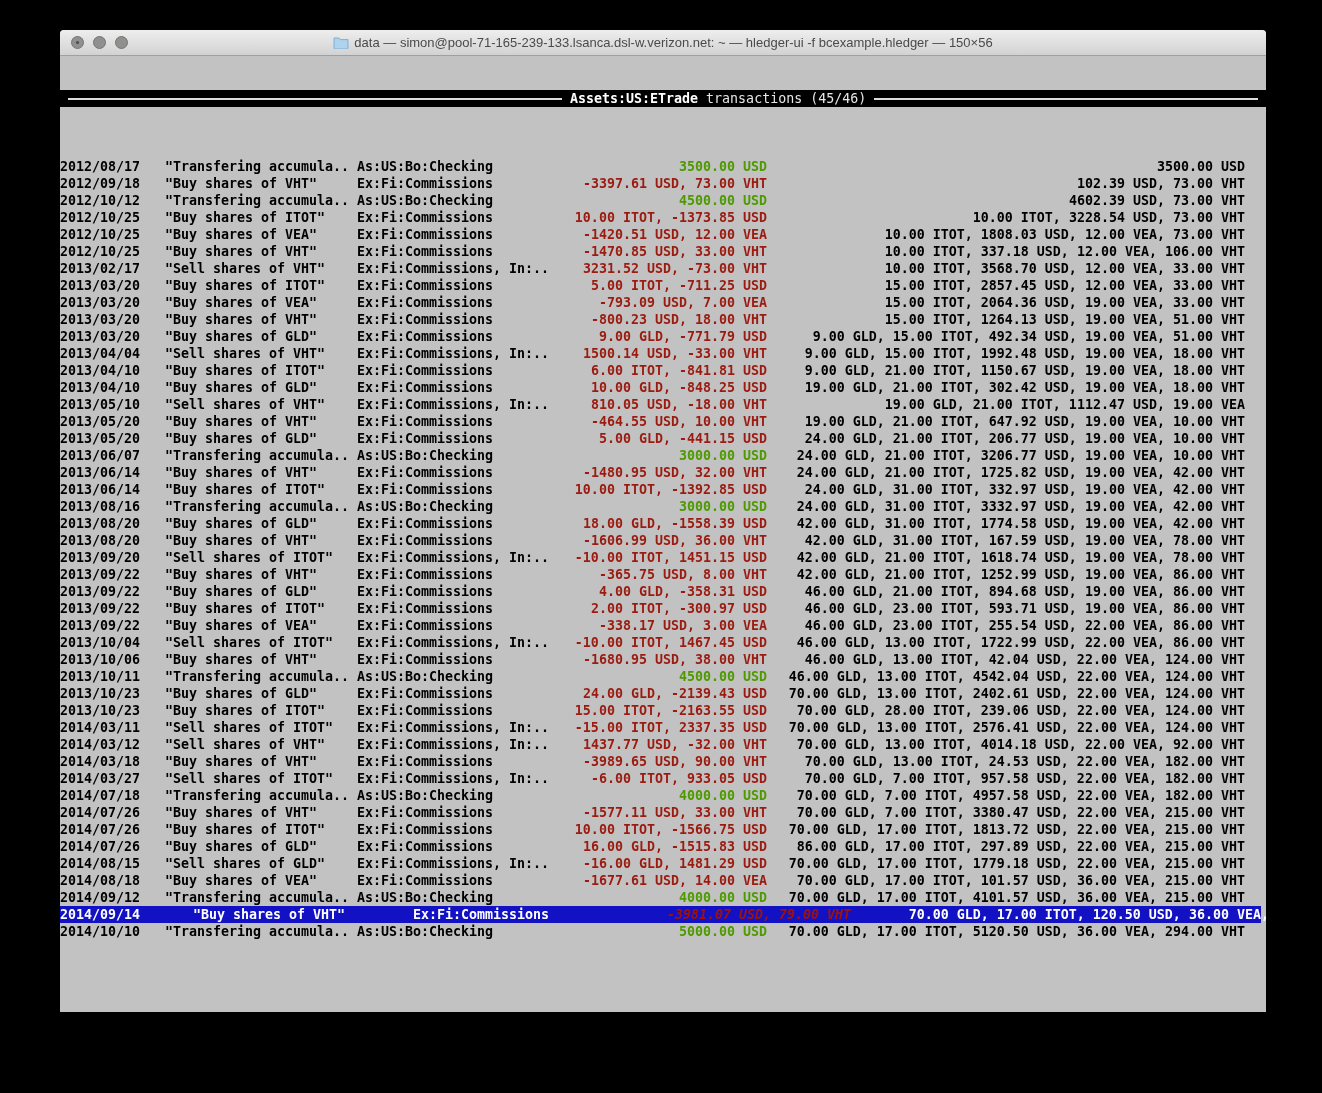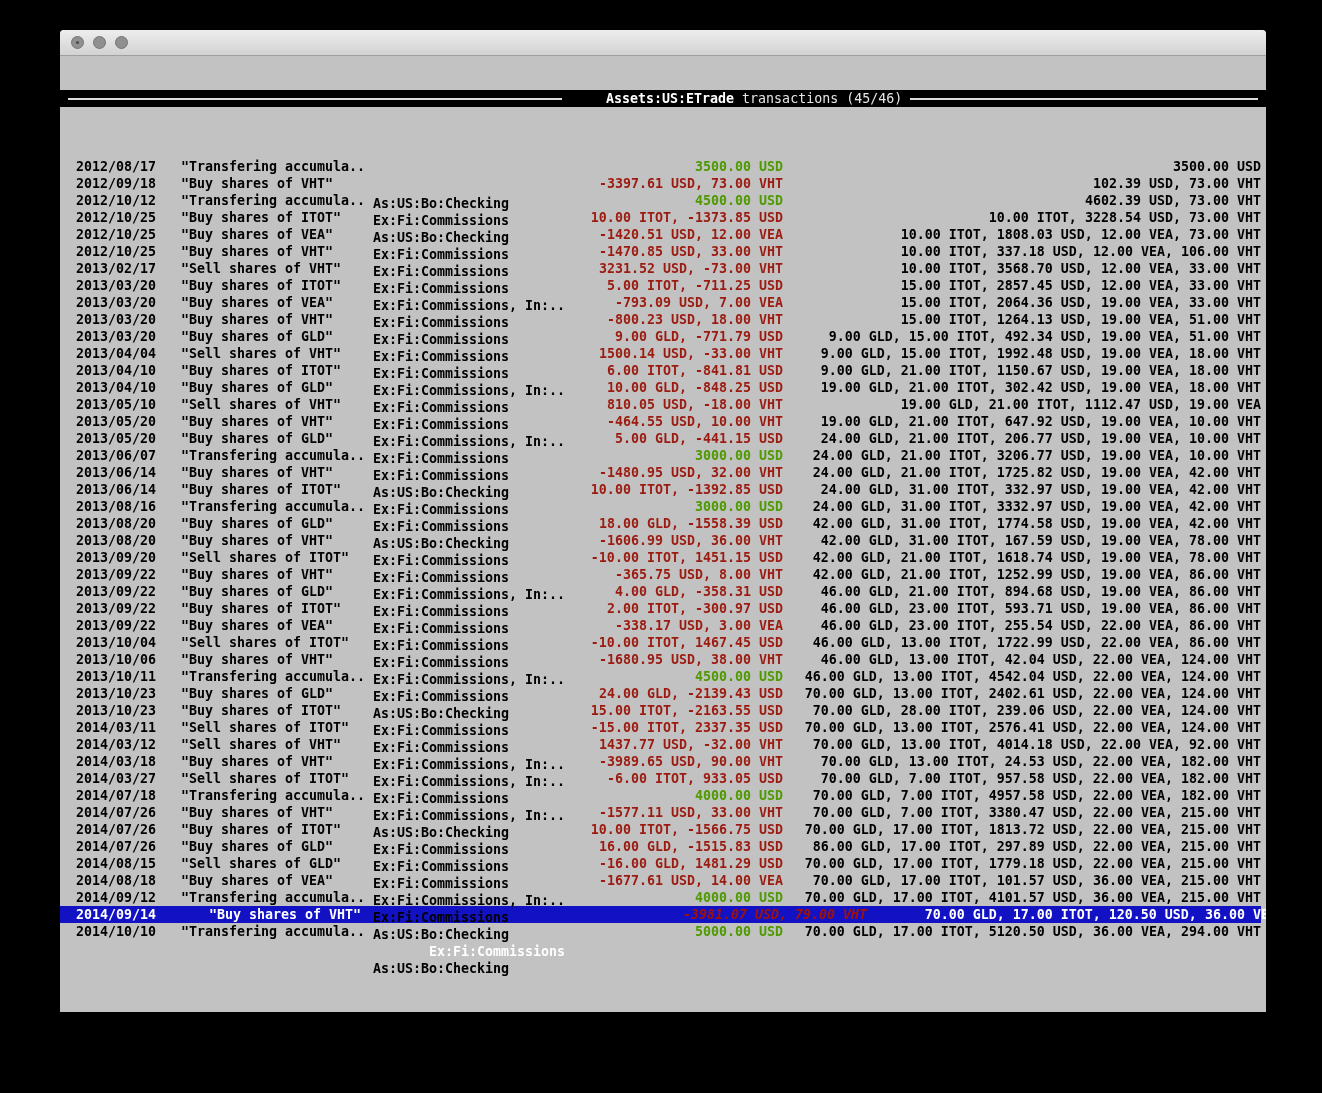--- a/index.html
+++ b/index.html
@@ -27,29 +27,29 @@
   .terminal{
     font-size:13.3px;line-height:17px;font-weight:bold;color:#000;
     padding-bottom:4px;white-space:pre;
   }
   .bar{
     height:17px;background:#000;color:#e6e6e6;display:flex;align-items:stretch;
     padding:0 8px;
   }
   .barline{flex:0 0 auto;margin:auto 0;border-top:2px solid #dcdcdc;}
   .barline.grow{flex:1 1 auto;}
-  .bartitle{padding:0 8px;display:inline-block;margin-left:36px;}
+  .bartitle{padding:0 8px;display:inline-block;}
   .bartitle .bold, .bar b{font-weight:bold;color:#fff;}
   .bartitle .rest{font-weight:normal;margin-left:8px;}
   .line-left-top{width:494px;}
   
   .rows{}
   .row{
-    height:17px;display:flex;align-items:flex-start;
-    padding-left:16px;padding-right:8px;margin-right:5px;
+    height:17px;display:flex;align-items:flex-end;
+    padding-left:0;padding-right:8px;margin-right:5px;
   }
   .row.selected{background:var(--sel-bg);color:#fff;gap:28px;}
   .c-date{flex:0 0 84px;}
   .c-desc{flex:0 0 192px;margin-left:21px;overflow:hidden;}
   .c-acct{flex:0 0 200px;overflow:hidden;margin-top:37px;}
   .c-amt {flex:0 0 210px;text-align:right;}
   .c-bal {flex:0 0 478px;text-align:right;}
   .amt-green{color:var(--green);}
   .amt-red{color:var(--red);}
   .row.selected .amt-red{color:var(--red-sel);font-style:italic;}
@@ -58,20 +58,26 @@
 </head>
 <body style="--term-bg: #c2c2c2; --green: #4e9a00; --red: #9b1b10; --red-sel: #a01208; --sel-bg: #1212c4;">
 
 <div class="window">
   <div class="titlebar">
     <div class="lights">
       <span class="light close"></span>
       <span class="light"></span>
       <span class="light"></span>
     </div>
+    <div class="titletext">
+      <svg class="foldericon" viewBox="0 0 16 13">
+        <path d="M1 2 h5 l1.4 1.6 H15 v8.4 a1 1 0 0 1 -1 1 H2 a1 1 0 0 1 -1 -1 Z" fill="#aed3ee" stroke="#6ea3cc" stroke-width="0.8"></path>
+      </svg>
+      <span>data — simon@pool-71-165-239-133.lsanca.dsl-w.verizon.net: ~ — hledger-ui -f bcexample.hledger — 150×56</span>
+    </div>
   </div>
 
   <div class="terminal">
     <div class="bar">
       <span class="barline line-left-top"></span>
       <span class="bartitle"><b>Assets:US:ETrade</b><span class="rest">transactions (45/46)</span></span>
       <span class="barline grow"></span>
     </div>
 
     <div class="rows" id="txn-rows"><div class="row"><span class="c-date">2012/08/17</span><span class="c-desc">"Transfering accumula..</span><span class="c-acct">As:US:Bo:Checking</span><span class="c-amt amt-green">3500.00 USD</span><span class="c-bal">3500.00 USD</span></div><div class="row"><span class="c-date">2012/09/18</span><span class="c-desc">"Buy shares of VHT"</span><span class="c-acct">Ex:Fi:Commissions</span><span class="c-amt amt-red">-3397.61 USD, 73.00 VHT</span><span class="c-bal">102.39 USD, 73.00 VHT</span></div><div class="row"><span class="c-date">2012/10/12</span><span class="c-desc">"Transfering accumula..</span><span class="c-acct">As:US:Bo:Checking</span><span class="c-amt amt-green">4500.00 USD</span><span class="c-bal">4602.39 USD, 73.00 VHT</span></div><div class="row"><span class="c-date">2012/10/25</span><span class="c-desc">"Buy shares of ITOT"</span><span class="c-acct">Ex:Fi:Commissions</span><span class="c-amt amt-red">10.00 ITOT, -1373.85 USD</span><span class="c-bal">10.00 ITOT, 3228.54 USD, 73.00 VHT</span></div><div class="row"><span class="c-date">2012/10/25</span><span class="c-desc">"Buy shares of VEA"</span><span class="c-acct">Ex:Fi:Commissions</span><span class="c-amt amt-red">-1420.51 USD, 12.00 VEA</span><span class="c-bal">10.00 ITOT, 1808.03 USD, 12.00 VEA, 73.00 VHT</span></div><div class="row"><span class="c-date">2012/10/25</span><span class="c-desc">"Buy shares of VHT"</span><span class="c-acct">Ex:Fi:Commissions</span><span class="c-amt amt-red">-1470.85 USD, 33.00 VHT</span><span class="c-bal">10.00 ITOT, 337.18 USD, 12.00 VEA, 106.00 VHT</span></div><div class="row"><span class="c-date">2013/02/17</span><span class="c-desc">"Sell shares of VHT"</span><span class="c-acct">Ex:Fi:Commissions, In:..</span><span class="c-amt amt-red">3231.52 USD, -73.00 VHT</span><span class="c-bal">10.00 ITOT, 3568.70 USD, 12.00 VEA, 33.00 VHT</span></div><div class="row"><span class="c-date">2013/03/20</span><span class="c-desc">"Buy shares of ITOT"</span><span class="c-acct">Ex:Fi:Commissions</span><span class="c-amt amt-red">5.00 ITOT, -711.25 USD</span><span class="c-bal">15.00 ITOT, 2857.45 USD, 12.00 VEA, 33.00 VHT</span></div><div class="row"><span class="c-date">2013/03/20</span><span class="c-desc">"Buy shares of VEA"</span><span class="c-acct">Ex:Fi:Commissions</span><span class="c-amt amt-red">-793.09 USD, 7.00 VEA</span><span class="c-bal">15.00 ITOT, 2064.36 USD, 19.00 VEA, 33.00 VHT</span></div><div class="row"><span class="c-date">2013/03/20</span><span class="c-desc">"Buy shares of VHT"</span><span class="c-acct">Ex:Fi:Commissions</span><span class="c-amt amt-red">-800.23 USD, 18.00 VHT</span><span class="c-bal">15.00 ITOT, 1264.13 USD, 19.00 VEA, 51.00 VHT</span></div><div class="row"><span class="c-date">2013/03/20</span><span class="c-desc">"Buy shares of GLD"</span><span class="c-acct">Ex:Fi:Commissions</span><span class="c-amt amt-red">9.00 GLD, -771.79 USD</span><span class="c-bal">9.00 GLD, 15.00 ITOT, 492.34 USD, 19.00 VEA, 51.00 VHT</span></div><div class="row"><span class="c-date">2013/04/04</span><span class="c-desc">"Sell shares of VHT"</span><span class="c-acct">Ex:Fi:Commissions, In:..</span><span class="c-amt amt-red">1500.14 USD, -33.00 VHT</span><span class="c-bal">9.00 GLD, 15.00 ITOT, 1992.48 USD, 19.00 VEA, 18.00 VHT</span></div><div class="row"><span class="c-date">2013/04/10</span><span class="c-desc">"Buy shares of ITOT"</span><span class="c-acct">Ex:Fi:Commissions</span><span class="c-amt amt-red">6.00 ITOT, -841.81 USD</span><span class="c-bal">9.00 GLD, 21.00 ITOT, 1150.67 USD, 19.00 VEA, 18.00 VHT</span></div><div class="row"><span class="c-date">2013/04/10</span><span class="c-desc">"Buy shares of GLD"</span><span class="c-acct">Ex:Fi:Commissions</span><span class="c-amt amt-red">10.00 GLD, -848.25 USD</span><span class="c-bal">19.00 GLD, 21.00 ITOT, 302.42 USD, 19.00 VEA, 18.00 VHT</span></div><div class="row"><span class="c-date">2013/05/10</span><span class="c-desc">"Sell shares of VHT"</span><span class="c-acct">Ex:Fi:Commissions, In:..</span><span class="c-amt amt-red">810.05 USD, -18.00 VHT</span><span class="c-bal">19.00 GLD, 21.00 ITOT, 1112.47 USD, 19.00 VEA</span></div><div class="row"><span class="c-date">2013/05/20</span><span class="c-desc">"Buy shares of VHT"</span><span class="c-acct">Ex:Fi:Commissions</span><span class="c-amt amt-red">-464.55 USD, 10.00 VHT</span><span class="c-bal">19.00 GLD, 21.00 ITOT, 647.92 USD, 19.00 VEA, 10.00 VHT</span></div><div class="row"><span class="c-date">2013/05/20</span><span class="c-desc">"Buy shares of GLD"</span><span class="c-acct">Ex:Fi:Commissions</span><span class="c-amt amt-red">5.00 GLD, -441.15 USD</span><span class="c-bal">24.00 GLD, 21.00 ITOT, 206.77 USD, 19.00 VEA, 10.00 VHT</span></div><div class="row"><span class="c-date">2013/06/07</span><span class="c-desc">"Transfering accumula..</span><span class="c-acct">As:US:Bo:Checking</span><span class="c-amt amt-green">3000.00 USD</span><span class="c-bal">24.00 GLD, 21.00 ITOT, 3206.77 USD, 19.00 VEA, 10.00 VHT</span></div><div class="row"><span class="c-date">2013/06/14</span><span class="c-desc">"Buy shares of VHT"</span><span class="c-acct">Ex:Fi:Commissions</span><span class="c-amt amt-red">-1480.95 USD, 32.00 VHT</span><span class="c-bal">24.00 GLD, 21.00 ITOT, 1725.82 USD, 19.00 VEA, 42.00 VHT</span></div><div class="row"><span class="c-date">2013/06/14</span><span class="c-desc">"Buy shares of ITOT"</span><span class="c-acct">Ex:Fi:Commissions</span><span class="c-amt amt-red">10.00 ITOT, -1392.85 USD</span><span class="c-bal">24.00 GLD, 31.00 ITOT, 332.97 USD, 19.00 VEA, 42.00 VHT</span></div><div class="row"><span class="c-date">2013/08/16</span><span class="c-desc">"Transfering accumula..</span><span class="c-acct">As:US:Bo:Checking</span><span class="c-amt amt-green">3000.00 USD</span><span class="c-bal">24.00 GLD, 31.00 ITOT, 3332.97 USD, 19.00 VEA, 42.00 VHT</span></div><div class="row"><span class="c-date">2013/08/20</span><span class="c-desc">"Buy shares of GLD"</span><span class="c-acct">Ex:Fi:Commissions</span><span class="c-amt amt-red">18.00 GLD, -1558.39 USD</span><span class="c-bal">42.00 GLD, 31.00 ITOT, 1774.58 USD, 19.00 VEA, 42.00 VHT</span></div><div class="row"><span class="c-date">2013/08/20</span><span class="c-desc">"Buy shares of VHT"</span><span class="c-acct">Ex:Fi:Commissions</span><span class="c-amt amt-red">-1606.99 USD, 36.00 VHT</span><span class="c-bal">42.00 GLD, 31.00 ITOT, 167.59 USD, 19.00 VEA, 78.00 VHT</span></div><div class="row"><span class="c-date">2013/09/20</span><span class="c-desc">"Sell shares of ITOT"</span><span class="c-acct">Ex:Fi:Commissions, In:..</span><span class="c-amt amt-red">-10.00 ITOT, 1451.15 USD</span><span class="c-bal">42.00 GLD, 21.00 ITOT, 1618.74 USD, 19.00 VEA, 78.00 VHT</span></div><div class="row"><span class="c-date">2013/09/22</span><span class="c-desc">"Buy shares of VHT"</span><span class="c-acct">Ex:Fi:Commissions</span><span class="c-amt amt-red">-365.75 USD, 8.00 VHT</span><span class="c-bal">42.00 GLD, 21.00 ITOT, 1252.99 USD, 19.00 VEA, 86.00 VHT</span></div><div class="row"><span class="c-date">2013/09/22</span><span class="c-desc">"Buy shares of GLD"</span><span class="c-acct">Ex:Fi:Commissions</span><span class="c-amt amt-red">4.00 GLD, -358.31 USD</span><span class="c-bal">46.00 GLD, 21.00 ITOT, 894.68 USD, 19.00 VEA, 86.00 VHT</span></div><div class="row"><span class="c-date">2013/09/22</span><span class="c-desc">"Buy shares of ITOT"</span><span class="c-acct">Ex:Fi:Commissions</span><span class="c-amt amt-red">2.00 ITOT, -300.97 USD</span><span class="c-bal">46.00 GLD, 23.00 ITOT, 593.71 USD, 19.00 VEA, 86.00 VHT</span></div><div class="row"><span class="c-date">2013/09/22</span><span class="c-desc">"Buy shares of VEA"</span><span class="c-acct">Ex:Fi:Commissions</span><span class="c-amt amt-red">-338.17 USD, 3.00 VEA</span><span class="c-bal">46.00 GLD, 23.00 ITOT, 255.54 USD, 22.00 VEA, 86.00 VHT</span></div><div class="row"><span class="c-date">2013/10/04</span><span class="c-desc">"Sell shares of ITOT"</span><span class="c-acct">Ex:Fi:Commissions, In:..</span><span class="c-amt amt-red">-10.00 ITOT, 1467.45 USD</span><span class="c-bal">46.00 GLD, 13.00 ITOT, 1722.99 USD, 22.00 VEA, 86.00 VHT</span></div><div class="row"><span class="c-date">2013/10/06</span><span class="c-desc">"Buy shares of VHT"</span><span class="c-acct">Ex:Fi:Commissions</span><span class="c-amt amt-red">-1680.95 USD, 38.00 VHT</span><span class="c-bal">46.00 GLD, 13.00 ITOT, 42.04 USD, 22.00 VEA, 124.00 VHT</span></div><div class="row"><span class="c-date">2013/10/11</span><span class="c-desc">"Transfering accumula..</span><span class="c-acct">As:US:Bo:Checking</span><span class="c-amt amt-green">4500.00 USD</span><span class="c-bal">46.00 GLD, 13.00 ITOT, 4542.04 USD, 22.00 VEA, 124.00 VHT</span></div><div class="row"><span class="c-date">2013/10/23</span><span class="c-desc">"Buy shares of GLD"</span><span class="c-acct">Ex:Fi:Commissions</span><span class="c-amt amt-red">24.00 GLD, -2139.43 USD</span><span class="c-bal">70.00 GLD, 13.00 ITOT, 2402.61 USD, 22.00 VEA, 124.00 VHT</span></div><div class="row"><span class="c-date">2013/10/23</span><span class="c-desc">"Buy shares of ITOT"</span><span class="c-acct">Ex:Fi:Commissions</span><span class="c-amt amt-red">15.00 ITOT, -2163.55 USD</span><span class="c-bal">70.00 GLD, 28.00 ITOT, 239.06 USD, 22.00 VEA, 124.00 VHT</span></div><div class="row"><span class="c-date">2014/03/11</span><span class="c-desc">"Sell shares of ITOT"</span><span class="c-acct">Ex:Fi:Commissions, In:..</span><span class="c-amt amt-red">-15.00 ITOT, 2337.35 USD</span><span class="c-bal">70.00 GLD, 13.00 ITOT, 2576.41 USD, 22.00 VEA, 124.00 VHT</span></div><div class="row"><span class="c-date">2014/03/12</span><span class="c-desc">"Sell shares of VHT"</span><span class="c-acct">Ex:Fi:Commissions, In:..</span><span class="c-amt amt-red">1437.77 USD, -32.00 VHT</span><span class="c-bal">70.00 GLD, 13.00 ITOT, 4014.18 USD, 22.00 VEA, 92.00 VHT</span></div><div class="row"><span class="c-date">2014/03/18</span><span class="c-desc">"Buy shares of VHT"</span><span class="c-acct">Ex:Fi:Commissions</span><span class="c-amt amt-red">-3989.65 USD, 90.00 VHT</span><span class="c-bal">70.00 GLD, 13.00 ITOT, 24.53 USD, 22.00 VEA, 182.00 VHT</span></div><div class="row"><span class="c-date">2014/03/27</span><span class="c-desc">"Sell shares of ITOT"</span><span class="c-acct">Ex:Fi:Commissions, In:..</span><span class="c-amt amt-red">-6.00 ITOT, 933.05 USD</span><span class="c-bal">70.00 GLD, 7.00 ITOT, 957.58 USD, 22.00 VEA, 182.00 VHT</span></div><div class="row"><span class="c-date">2014/07/18</span><span class="c-desc">"Transfering accumula..</span><span class="c-acct">As:US:Bo:Checking</span><span class="c-amt amt-green">4000.00 USD</span><span class="c-bal">70.00 GLD, 7.00 ITOT, 4957.58 USD, 22.00 VEA, 182.00 VHT</span></div><div class="row"><span class="c-date">2014/07/26</span><span class="c-desc">"Buy shares of VHT"</span><span class="c-acct">Ex:Fi:Commissions</span><span class="c-amt amt-red">-1577.11 USD, 33.00 VHT</span><span class="c-bal">70.00 GLD, 7.00 ITOT, 3380.47 USD, 22.00 VEA, 215.00 VHT</span></div><div class="row"><span class="c-date">2014/07/26</span><span class="c-desc">"Buy shares of ITOT"</span><span class="c-acct">Ex:Fi:Commissions</span><span class="c-amt amt-red">10.00 ITOT, -1566.75 USD</span><span class="c-bal">70.00 GLD, 17.00 ITOT, 1813.72 USD, 22.00 VEA, 215.00 VHT</span></div><div class="row"><span class="c-date">2014/07/26</span><span class="c-desc">"Buy shares of GLD"</span><span class="c-acct">Ex:Fi:Commissions</span><span class="c-amt amt-red">16.00 GLD, -1515.83 USD</span><span class="c-bal">86.00 GLD, 17.00 ITOT, 297.89 USD, 22.00 VEA, 215.00 VHT</span></div><div class="row"><span class="c-date">2014/08/15</span><span class="c-desc">"Sell shares of GLD"</span><span class="c-acct">Ex:Fi:Commissions, In:..</span><span class="c-amt amt-red">-16.00 GLD, 1481.29 USD</span><span class="c-bal">70.00 GLD, 17.00 ITOT, 1779.18 USD, 22.00 VEA, 215.00 VHT</span></div><div class="row"><span class="c-date">2014/08/18</span><span class="c-desc">"Buy shares of VEA"</span><span class="c-acct">Ex:Fi:Commissions</span><span class="c-amt amt-red">-1677.61 USD, 14.00 VEA</span><span class="c-bal">70.00 GLD, 17.00 ITOT, 101.57 USD, 36.00 VEA, 215.00 VHT</span></div><div class="row"><span class="c-date">2014/09/12</span><span class="c-desc">"Transfering accumula..</span><span class="c-acct">As:US:Bo:Checking</span><span class="c-amt amt-green">4000.00 USD</span><span class="c-bal">70.00 GLD, 17.00 ITOT, 4101.57 USD, 36.00 VEA, 215.00 VHT</span></div><div class="row selected"><span class="c-date">2014/09/14</span><span class="c-desc">"Buy shares of VHT"</span><span class="c-acct">Ex:Fi:Commissions</span><span class="c-amt amt-red">-3981.07 USD, 79.00 VHT</span><span class="c-bal">70.00 GLD, 17.00 ITOT, 120.50 USD, 36.00 VEA, 294.00 VHT</span></div><div class="row"><span class="c-date">2014/10/10</span><span class="c-desc">"Transfering accumula..</span><span class="c-acct">As:US:Bo:Checking</span><span class="c-amt amt-green">5000.00 USD</span><span class="c-bal">70.00 GLD, 17.00 ITOT, 5120.50 USD, 36.00 VEA, 294.00 VHT</span></div></div>

